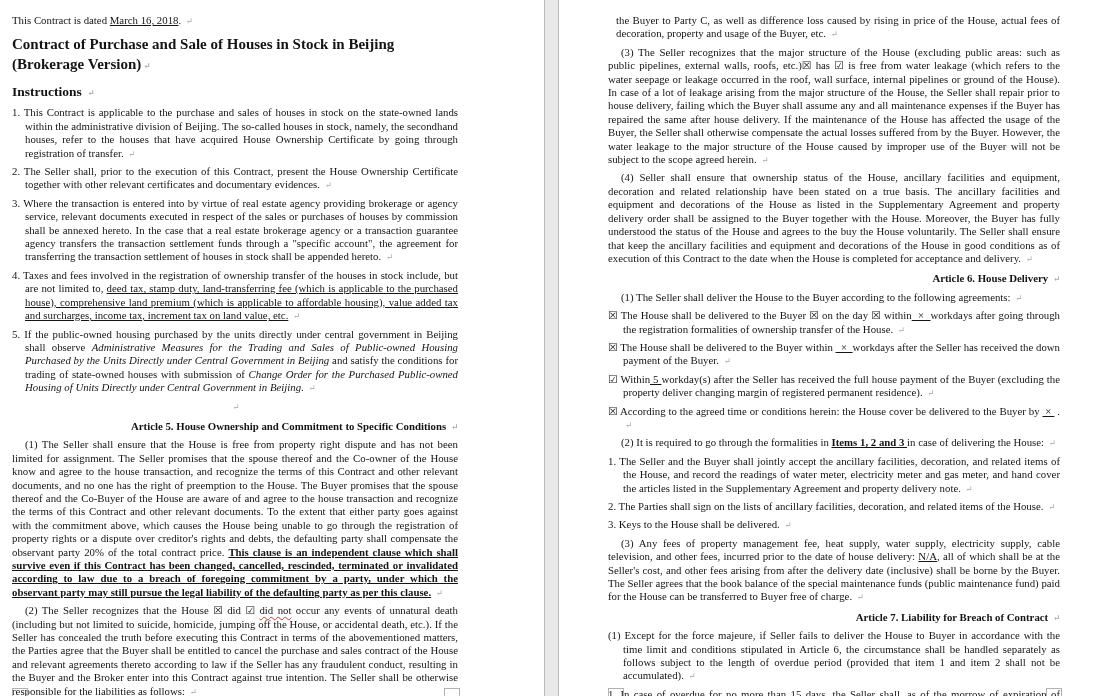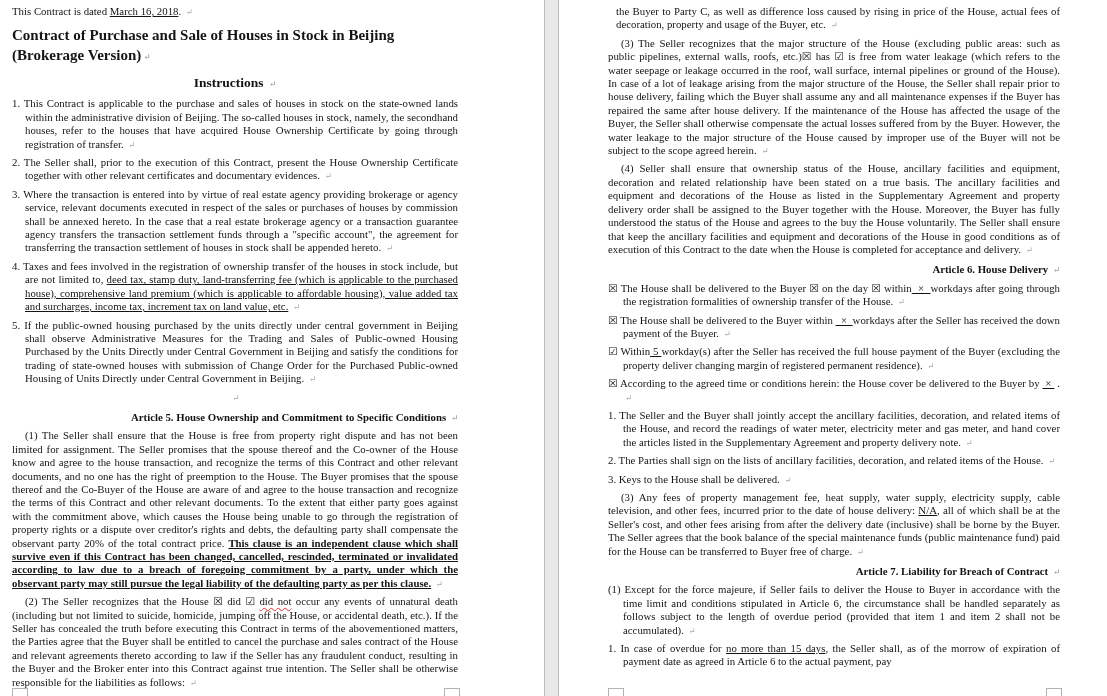--- a/index.html
+++ b/index.html
@@ -9,35 +9,35 @@
     font-family:"Liberation Serif","DejaVu Serif",serif;
     font-size:10.8px;line-height:13.4px;color:#141414;
   }
   .page{position:absolute;top:0;height:696px;background:#ffffff;}
   .page-left{left:0;width:544px;border-right:1px solid #bcbcbc;}
   .page-right{left:558px;width:549px;border-left:1px solid #bcbcbc;}
   .col{position:absolute;top:5px;}
   .col-left{left:12px;width:446px;}
   .col-right{left:608px;width:452px;}
   .blk{margin:4px 0 0 0;text-align:justify;}
-  .blk:first-child{margin-top:0;}
+  .blk:first-child{margin-top:9px;}
   .plain{}
   .cont{margin-left:8px;}
   .title{font-size:15px;line-height:20px;font-weight:bold;text-align:left;margin-top:6px;}
-  .subtitle{font-size:13.5px;line-height:18px;font-weight:bold;text-align:center;margin-top:7px;}
+  .subtitle{font-size:13.5px;line-height:18px;font-weight:bold;margin-top:7px;}
   .heading{font-weight:bold;text-align:right;margin-top:6px;text-indent:8px;}
   .col-right .heading{text-indent:14px;}
   .indent{text-indent:13px;}
   .list{padding-left:13px;text-indent:-13px;}
   .col-right .list{margin-left:0;padding-left:15px;text-indent:-15px;}
   .sublist{margin-left:17px;padding-left:11px;text-indent:-11px;}
   .empty{text-align:center;}
   .u{text-decoration:underline;}
   .b{font-weight:bold;}
-  .i{}
+  .i{font-style:italic;}
   .wavy{text-decoration-line:underline;text-decoration-style:wavy;text-decoration-color:#e03030;text-decoration-thickness:1px;text-underline-offset:2px;}
   .eop{color:#a8a8a8;font-size:8.5px;padding-left:2px;}
   .crop{position:absolute;width:14px;height:10px;border:1px solid #b2b2b2;background:transparent;}
 </style>
 </head>
 <body>
 
 <div class="page page-left"></div>
 <div class="page page-right"></div>
 
@@ -54,24 +54,26 @@
     <p class="blk heading"><span>Article 5. House Ownership and Commitment to Specific Conditions </span><span class="eop">↵</span></p>
     <p class="blk indent"><span>(1) The Seller shall ensure that the House is free from property right dispute and has not been limited for assignment. The Seller promises that the spouse thereof and the Co-owner of the House know and agree to the house transaction, and recognize the terms of this Contract and other relevant documents, and no one has the right of preemption to the House. The Buyer promises that the spouse thereof and the Co-Buyer of the House are aware of and agree to the house transaction and recognize the terms of this Contract and other relevant documents. To the extent that either party goes against with the commitment above, which causes the House being unable to go through the registration of property rights or a dispute over creditor's rights and debts, the defaulting party shall compensate the observant party 20% of the total contract price. </span><span class="u b">This clause is an independent clause which shall survive even if this Contract has been changed, cancelled, rescinded, terminated or invalidated according to law due to a breach of foregoing commitment by a party, under which the observant party may still pursue the legal liability of the defaulting party as per this clause.</span><span> </span><span class="eop">↵</span></p>
     <p class="blk indent"><span>(2) The Seller recognizes that the House ☒ did ☑ </span><span class="wavy">did not</span><span> occur any events of unnatural death (including but not limited to suicide, homicide, jumping off the House, or accidental death, etc.). If the Seller has concealed the truth before executing this Contract in terms of the abovementioned matters, the Parties agree that the Buyer shall be entitled to cancel the purchase and sales contract of the House and relevant agreements thereto according to law if the Seller has any fraudulent conduct, resulting in the Buyer and the Broker enter into this Contract against true intention. The Seller shall be otherwise responsible for the liabilities as follows: </span><span class="eop">↵</span></p>
     <p class="blk sublist"><span>1. Seller shall return the entire house payment of Buyer within 10 working days after the Buyer so requests; if the house payment is not refunded as scheduled, the Seller shall pay the overdue fine of 0.5‰ of the total price of the house on the daily basis. </span></p>
   </div>
 <div class="col col-right">
     <p class="blk cont"><span>the Buyer to Party C, as well as difference loss caused by rising in price of the House, actual fees of decoration, property and usage of the Buyer, etc. </span><span class="eop">↵</span></p>
     <p class="blk indent"><span>(3) The Seller recognizes that the major structure of the House (excluding public areas: such as public pipelines, external walls, roofs, etc.)☒ has ☑ is free from water leakage (which refers to the water seepage or leakage occurred in the roof, wall surface, internal pipelines or ground of the House). In case of a lot of leakage arising from the major structure of the House, the Seller shall repair prior to house delivery, failing which the Buyer shall assume any and all maintenance expenses if the Buyer has repaired the same after house delivery. If the maintenance of the House has affected the usage of the Buyer, the Seller shall otherwise compensate the actual losses suffered from by the Buyer. However, the water leakage to the major structure of the House caused by improper use of the Buyer will not be subject to the scope agreed herein. </span><span class="eop">↵</span></p>
     <p class="blk indent"><span>(4) Seller shall ensure that ownership status of the House, ancillary facilities and equipment, decoration and related relationship have been stated on a true basis. The ancillary facilities and equipment and decorations of the House as listed in the Supplementary Agreement and property delivery order shall be assigned to the Buyer together with the House. Moreover, the Buyer has fully understood the status of the House and agrees to the buy the House voluntarily. The Seller shall ensure that keep the ancillary facilities and equipment and decorations of the House in good conditions as of execution of this Contract to the date when the House is completed for acceptance and delivery. </span><span class="eop">↵</span></p>
     <p class="blk heading"><span>Article 6. House Delivery </span><span class="eop">↵</span></p>
+    <p class="blk indent"><span>(1) The Seller shall deliver the House to the Buyer according to the following agreements: </span><span class="eop">↵</span></p>
     <p class="blk list"><span>☒ The House shall be delivered to the Buyer ☒ on the day ☒ within</span><span class="u">&nbsp;&nbsp;×&nbsp;&nbsp;</span><span>workdays after going through the registration formalities of ownership transfer of the House. </span><span class="eop">↵</span></p>
     <p class="blk list"><span>☒ The House shall be delivered to the Buyer within </span><span class="u">&nbsp;&nbsp;×&nbsp;&nbsp;</span><span>workdays after the Seller has received the down payment of the Buyer. </span><span class="eop">↵</span></p>
     <p class="blk list"><span>☑ Within</span><span class="u">&nbsp;5&nbsp;</span><span>workday(s) after the Seller has received the full house payment of the Buyer (excluding the property deliver changing margin of registered permanent residence). </span><span class="eop">↵</span></p>
     <p class="blk list"><span>☒ According to the agreed time or conditions herein: the House cover be delivered to the Buyer by </span><span class="u">&nbsp;×&nbsp;</span><span> . </span><span class="eop">↵</span></p>
+    <p class="blk indent"><span>(2) It is required to go through the formalities in </span><span class="u b">Items 1, 2 and 3 </span><span>in case of delivering the House: </span><span class="eop">↵</span></p>
     <p class="blk list"><span>1. The Seller and the Buyer shall jointly accept the ancillary facilities, decoration, and related items of the House, and record the readings of water meter, electricity meter and gas meter, and hand cover the articles listed in the Supplementary Agreement and property delivery note. </span><span class="eop">↵</span></p>
     <p class="blk list"><span>2. The Parties shall sign on the lists of ancillary facilities, decoration, and related items of the House. </span><span class="eop">↵</span></p>
     <p class="blk list"><span>3. Keys to the House shall be delivered. </span><span class="eop">↵</span></p>
     <p class="blk indent"><span>(3) Any fees of property management fee, heat supply, water supply, electricity supply, cable television, and other fees, incurred prior to the date of house delivery: </span><span class="u">N/A</span><span>, all of which shall be at the Seller's cost, and other fees arising from after the delivery date (inclusive) shall be borne by the Buyer. The Seller agrees that the book balance of the special maintenance funds (public maintenance fund) paid for the House can be transferred to Buyer free of charge. </span><span class="eop">↵</span></p>
     <p class="blk heading"><span>Article 7. Liability for Breach of Contract </span><span class="eop">↵</span></p>
     <p class="blk list"><span>(1) Except for the force majeure, if Seller fails to deliver the House to Buyer in accordance with the time limit and conditions stipulated in Article 6, the circumstance shall be handled separately as follows subject to the length of overdue period (provided that item 1 and item 2 shall not be accumulated). </span><span class="eop">↵</span></p>
     <p class="blk list"><span>1. In case of overdue for </span><span class="u">no more than 15 days</span><span>, the Seller shall, as of the morrow of expiration of payment date as agreed in Article 6 to the actual payment, pay </span></p>
   </div>
 
 <div class="crop" style="left:12px;top:688px;"></div>

